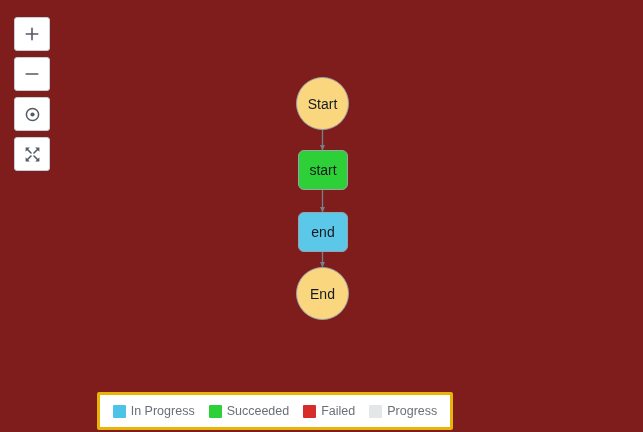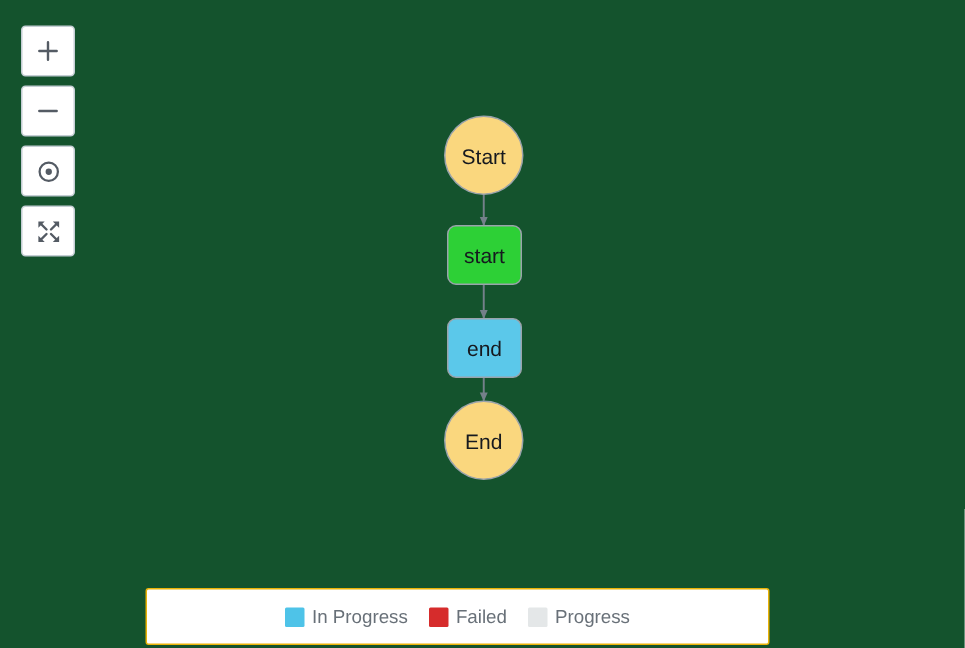--- a/index.html
+++ b/index.html
@@ -13,21 +13,21 @@
     position: relative;
     overflow: hidden;
     font-family: "Liberation Sans", sans-serif;
     -webkit-font-smoothing: antialiased;
   }
 
   
   #graph-canvas {
     position: absolute;
     inset: 0;
-    background: #14532d;
+    background: #7f1d1d;
   }
 
   
   #zoom-controls {
     position: absolute;
     left: 14px;
     top: 17px;
     display: flex;
     flex-direction: column;
     gap: 6px;
@@ -92,25 +92,25 @@
   #node-start-terminal { left: 296px; top: 77px; }
   #node-start-state    { left: 298px; top: 150px; }
   #node-end-state      { left: 298px; top: 212px; }
   #node-end-terminal   { left: 296px; top: 267px; }
 
   
   #legend {
     position: absolute;
     left: 97px;
     top: 392px;
-    width: 416px;
+    width: 356px;
     height: 38px;
     box-sizing: border-box;
     background: #ffffff;
-    border: 1px solid #eab308;
+    border: 3px solid #eab308;
     border-radius: 2px;
     display: flex;
     align-items: center;
     justify-content: center;
     gap: 14px;
   }
   .legend-item {
     display: flex;
     align-items: center;
     gap: 5px;
@@ -209,20 +209,24 @@
 
   </div>
 
   <div id="legend">
 
     <div class="legend-item">
       <span class="legend-swatch" style="background:#4ec3e8;"></span>
       <span class="legend-label">In Progress</span>
     </div>
 
+    <div class="legend-item">
+      <span class="legend-swatch" style="background:#2dd036;"></span>
+      <span class="legend-label">Succeeded</span>
+    </div>
 
     <div class="legend-item">
       <span class="legend-swatch" style="background:#d62c2c;"></span>
       <span class="legend-label">Failed</span>
     </div>
 
     <div class="legend-item">
       <span class="legend-swatch" style="background:#e4e7e8;"></span>
       <span class="legend-label">Progress</span>
     </div>

